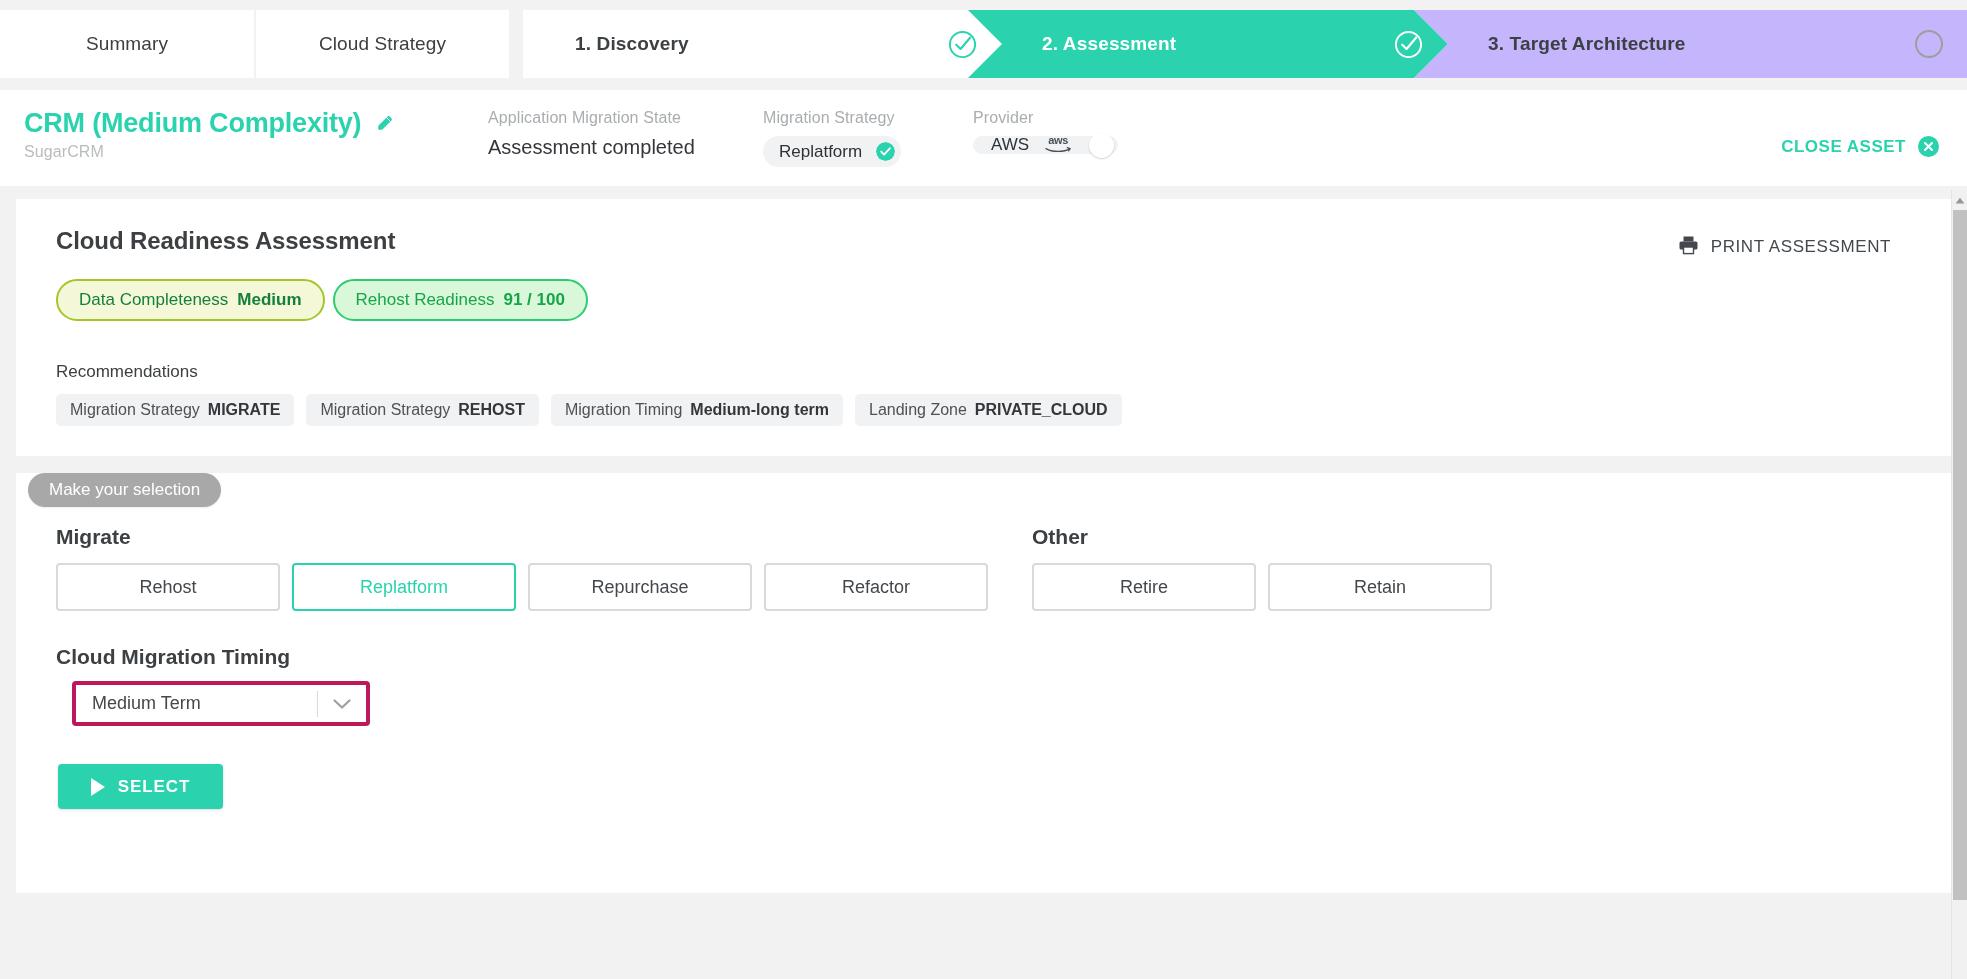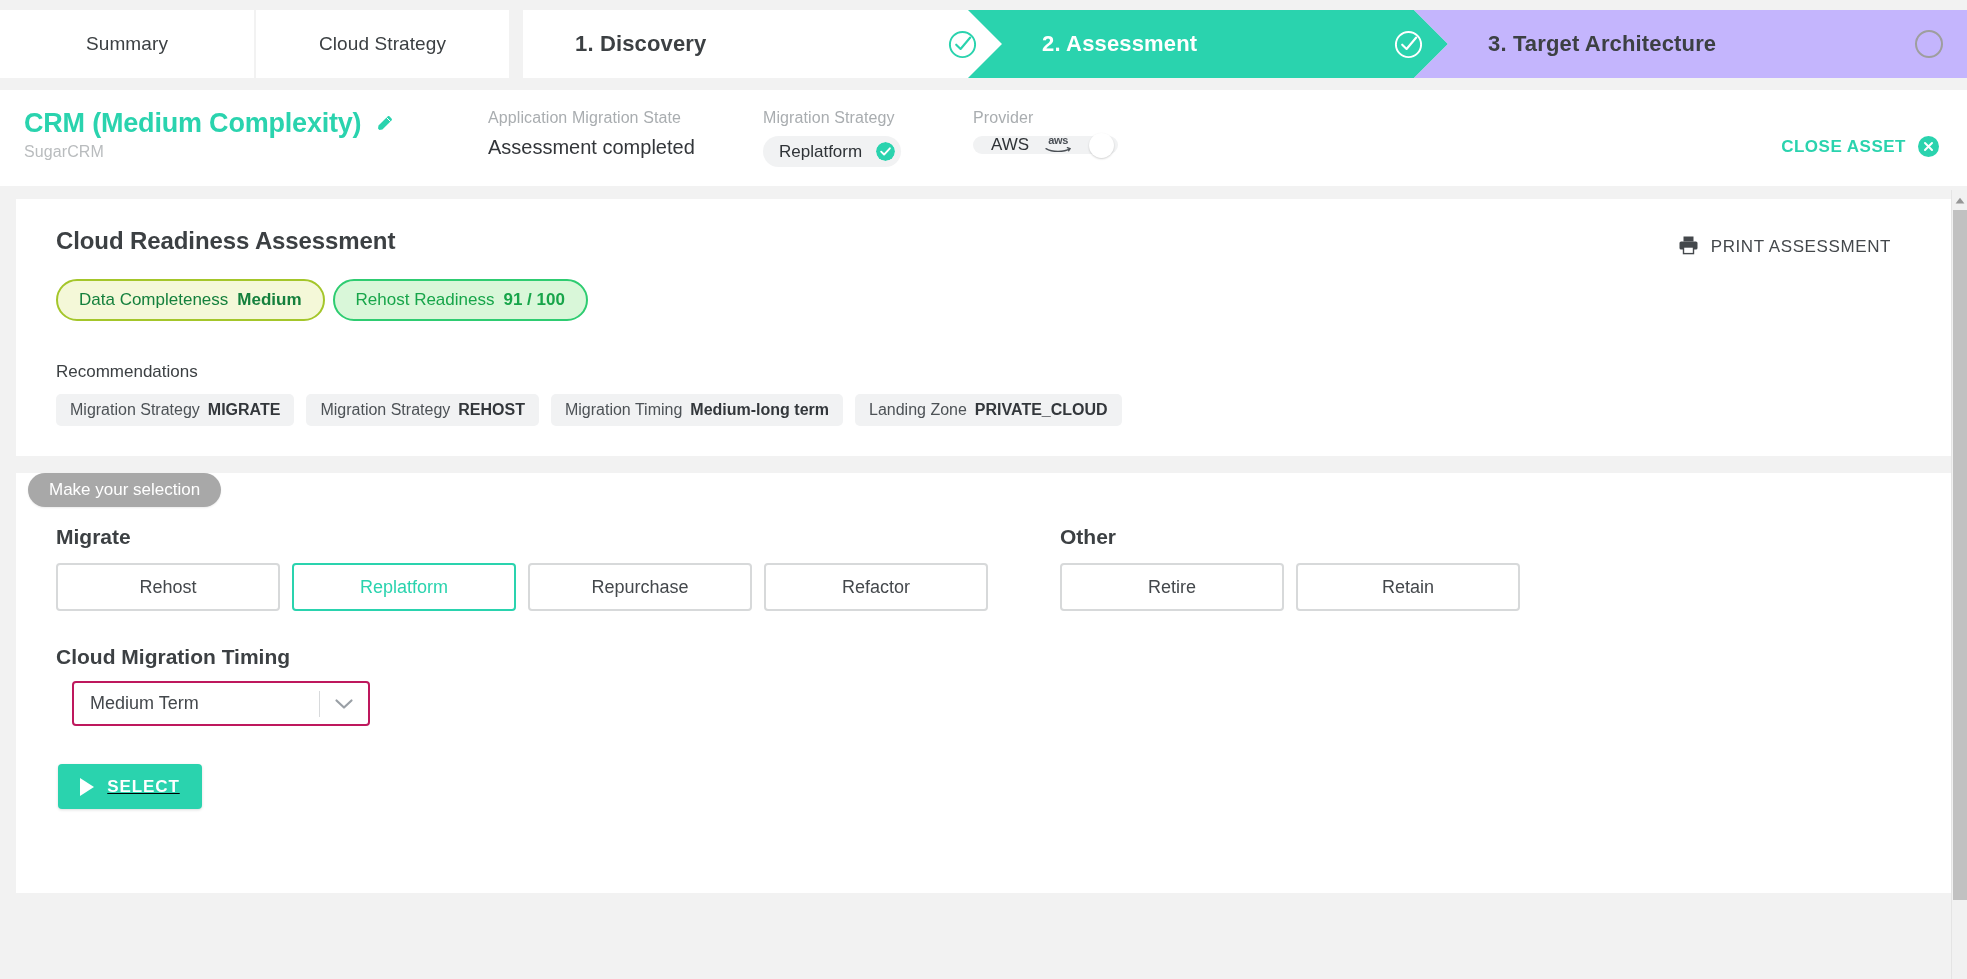--- a/index.html
+++ b/index.html
@@ -48,21 +48,21 @@
 
   .step {
     position: relative;
     display: flex;
     align-items: center;
     height: 68px;
     padding-left: 46px;
     padding-right: 24px;
   }
   .step .step-label {
-    font-size: 22px;
+    font-size: 19px;
     font-weight: 600;
     color: #3c4043;
     letter-spacing: .15px;
     white-space: nowrap;
   }
   .step .step-icon {
     margin-left: auto;
     padding-left: 40px;
     display: flex;
     align-items: center;
@@ -335,35 +335,35 @@
     font-size: 18px;
     color: #44484c;
     margin-right: 12px;
     cursor: pointer;
     font-family: "Liberation Sans", sans-serif;
   }
   .opt-btn.selected {
     border-color: #2ad3ae;
     color: #2ad3ae;
   }
-  .group.other { margin-left: 60px; }
+  .group.other { margin-left: 32px; }
   .group.other .opt-btn { width: 224px; }
 
   .timing { margin-top: 34px; }
   .timing-title {
     font-size: 21px;
     font-weight: 600;
     color: #3c4043;
     margin-bottom: 12px;
   }
   .select-box {
     margin-left: 16px;
     width: 298px;
     height: 45px;
-    border: 2px solid #be185d;
+    border: 4px solid #be185d;
     border-radius: 4px;
     background: #ffffff;
     display: flex;
     align-items: center;
     padding: 0 0 0 16px;
     cursor: pointer;
     justify-content: flex-end;
   }
   .select-value {
     flex: 1;
@@ -378,32 +378,31 @@
   .select-arrow {
     width: 48px;
     display: flex;
     align-items: center;
     justify-content: center;
   }
 
   .select-cta {
     margin-top: 38px;
     margin-left: 2px;
-    width: 144px;
+    width: 165px;
     height: 45px;
     background: #2ad3ae;
     border: none;
     border-radius: 4px;
     display: flex;
     align-items: center;
     justify-content: center;
     cursor: pointer;
     box-shadow: 0 1px 3px rgba(0,0,0,.14);
     font-family: "Liberation Sans", sans-serif;
-    text-decoration: underline;
   }
   .cta-label {
     color: #ffffff;
     font-size: 17px;
     font-weight: 700;
     letter-spacing: .9px;
     margin-left: 13px;
   }
   .play-tri {
     width: 0; height: 0;

